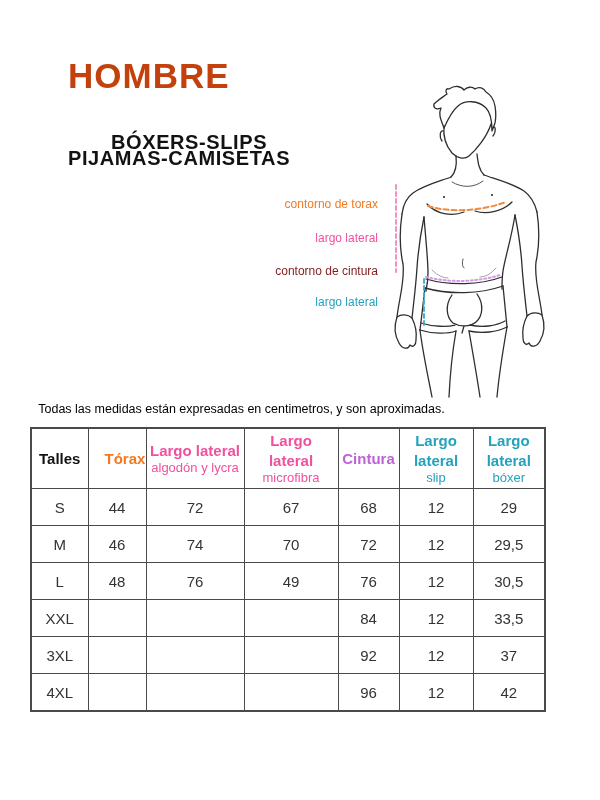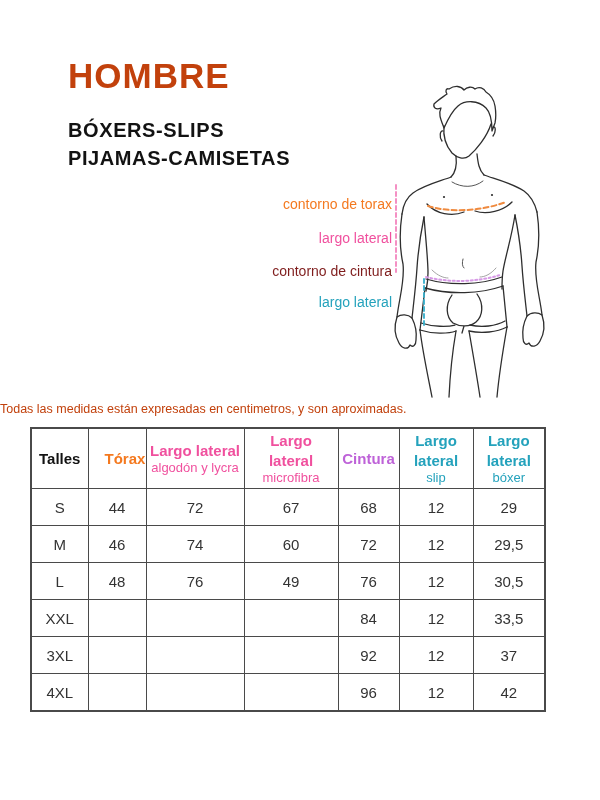--- a/index.html
+++ b/index.html
@@ -9,37 +9,37 @@
     font-family:"Liberation Sans", sans-serif; overflow:hidden;
   }
   .title {
     position:absolute; left:68px; top:56px;
     font-size:35px; font-weight:800; letter-spacing:1px; color:#c2410c;
   }
   .subtitle {
     position:absolute; left:68px;
     font-size:20px; font-weight:700; letter-spacing:0.6px; color:#121212;
   }
-  .subtitle.line1 { top:119px; }
+  .subtitle.line1 { top:131px;margin-left:43px; }
   .subtitle.line2 { top:147px; }
 
   .figure-svg { position:absolute; left:385px; top:80px; width:200px; height:320px; }
 
   .diag-label {
-    position:absolute; right:208px; width:220px; text-align:right;
-    font-size:14px; line-height:20px; font-weight:400;
+    position:absolute; right:222px; width:220px; text-align:right;
+    font-size:12px; line-height:20px; font-weight:400;
   }
   .diag-label.l1 { top:194px; }
   .diag-label.l2 { top:228px; }
   .diag-label.l3 { top:261px; }
   .diag-label.l4 { top:292px; }
 
   .note {
-    position:absolute; left:0; top:402px; width:483px; 
-    font-size:12.5px; color:#c2410c;
+    position:absolute; left:0; top:402px; width:483px; text-align:center;
+    font-size:12.5px; color:#000000;
   }
 
   table.size-table {
     position:absolute; left:30px; top:427px; width:514px;
     border-collapse:collapse; table-layout:fixed;
     border:2px solid #4a4a4a;
   }
   table.size-table th, table.size-table td {
     border:1px solid #4a4a4a; text-align:center; vertical-align:middle;
     background:#ffffff;
@@ -156,21 +156,21 @@
           <td>72</td>
           <td>67</td>
           <td>68</td>
           <td>12</td>
           <td>29</td>
         </tr>
         <tr>
           <td>M</td>
           <td>46</td>
           <td>74</td>
-          <td>60</td>
+          <td>70</td>
           <td>72</td>
           <td>12</td>
           <td>29,5</td>
         </tr>
         <tr>
           <td>L</td>
           <td>48</td>
           <td>76</td>
           <td>49</td>
           <td>76</td>

